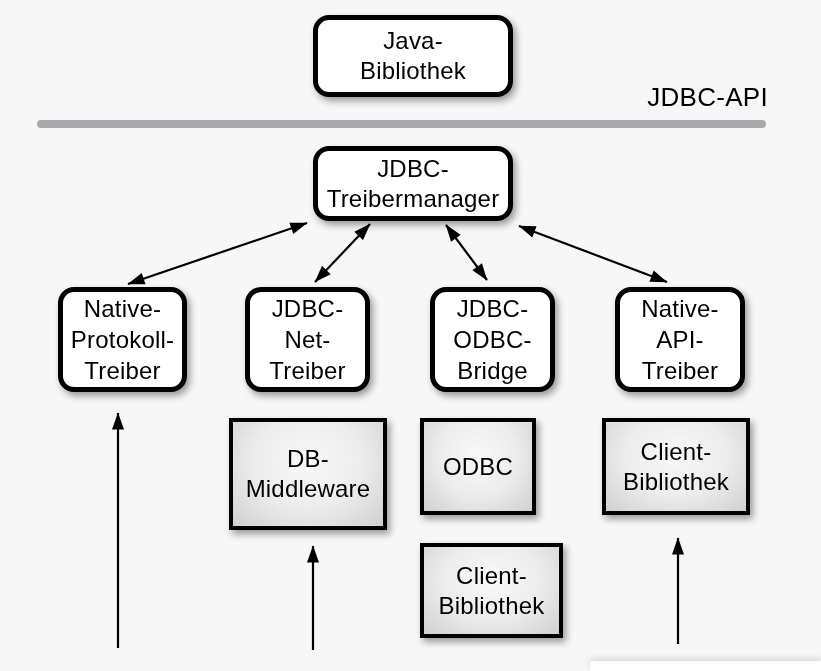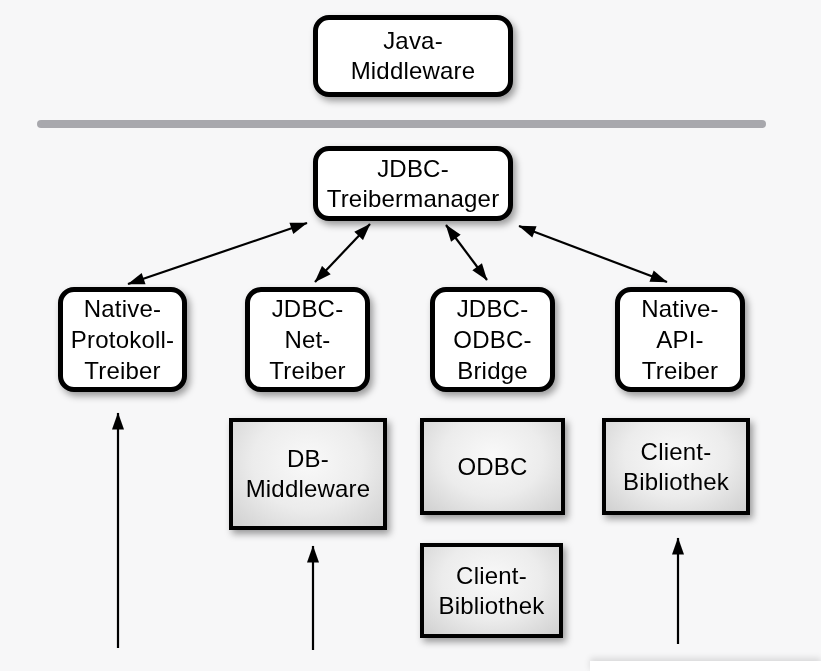--- a/index.html
+++ b/index.html
@@ -37,23 +37,24 @@
   }
   svg.arrows { position:absolute; left:0; top:0; pointer-events:none; }
   svg.arrows line { stroke:#000; stroke-width:2.2; }
 </style>
 </head>
 <body>
 
 <div class="canvas">
 
   <div class="divider"></div>
+  <div class="api-label">JDBC-API</div>
 
   <div class="node wbox" style="left:313px; top:15px;  width:200px; height:82px;">Java-
-Middleware</div>
+Bibliothek</div>
 
   <div class="node wbox" style="left:313px; top:146px; width:200px; height:75px;">JDBC-
 Treibermanager</div>
 
   <div class="node wbox" style="left:58px;  top:287px; width:129px; height:105px; line-height:31px;">Native-
 Protokoll-
 Treiber</div>
 
   <div class="node wbox" style="left:245px; top:287px; width:125px; height:105px; line-height:31px;">JDBC-
 Net-
@@ -63,21 +64,21 @@
 ODBC-
 Bridge</div>
 
   <div class="node wbox" style="left:615px; top:287px; width:130px; height:105px; line-height:31px;">Native-
 API-
 Treiber</div>
 
   <div class="node gbox" style="left:229px; top:418px; width:158px; height:112px;">DB-
 Middleware</div>
 
-  <div class="node gbox" style="left:420px; top:418px; width:145px; height:97px;">ODBC</div>
+  <div class="node gbox" style="left:420px; top:418px; width:116px; height:97px;">ODBC</div>
 
   <div class="node gbox" style="left:602px; top:418px; width:148px; height:97px;">Client-
 Bibliothek</div>
 
   <div class="node gbox" style="left:420px; top:543px; width:143px; height:95px;">Client-
 Bibliothek</div>
 
   <div class="cutoff-box"></div>
 
   <svg class="arrows" width="821" height="671" viewBox="0 0 821 671">

